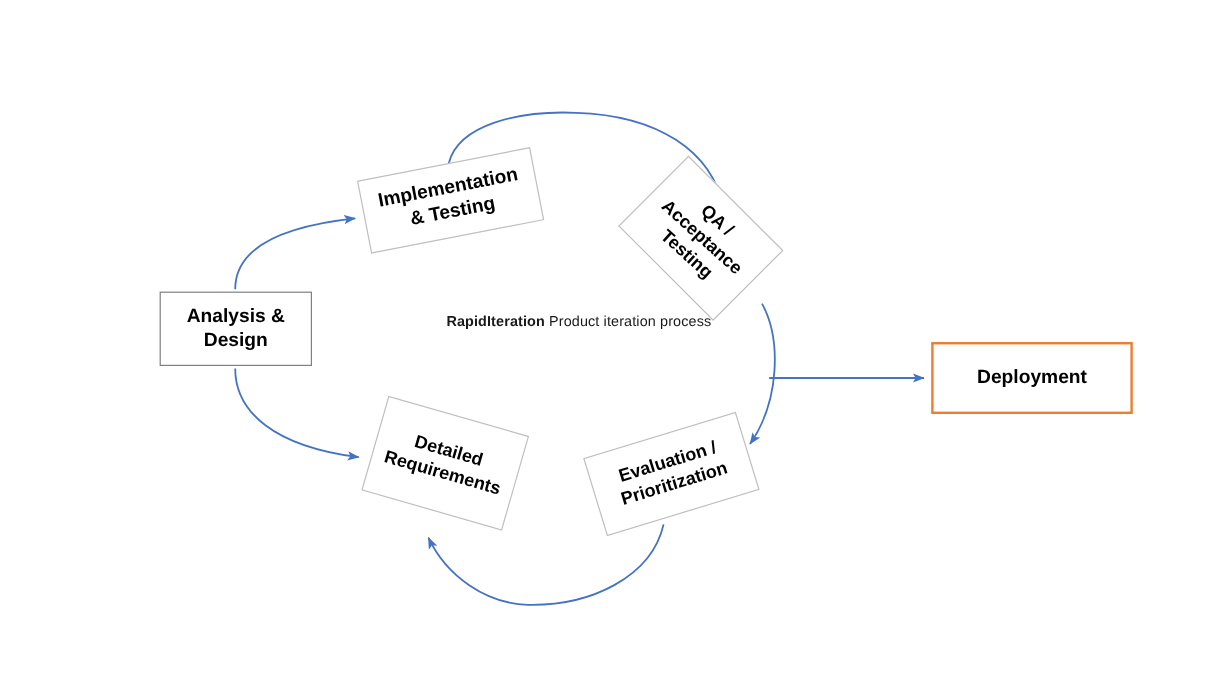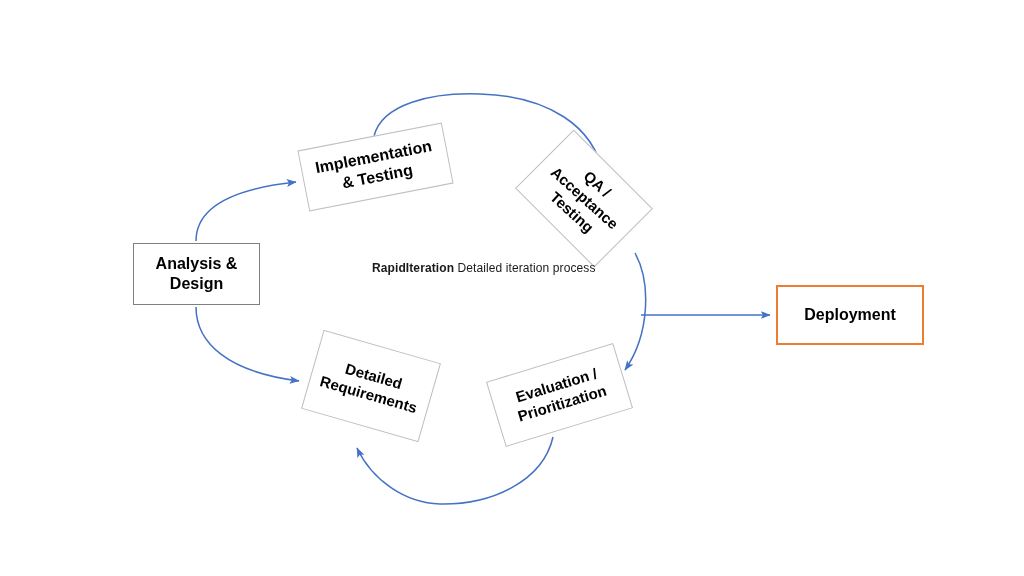--- a/index.html
+++ b/index.html
@@ -80,21 +80,21 @@
   }
   #node-requirements {
     left: 310px;  top: 345px;
     width: 122px; height: 82px;
     border: 1px solid #bfbfbf;
     font-size: 15px;
     transform: rotate(16deg);
   }
   #node-deployment {
     left: 776px;  top: 285px;
-    width: 148px; height: 60px;
+    width: 168px; height: 60px;
     border: 2px solid #ed7d31;
     font-size: 16px;
   }
 
   
   #center-caption {
     position: absolute;
     left: 324px;
     top: 261px;
     font-size: 12px;
@@ -159,16 +159,16 @@
   <div class="node" id="node-requirements">
     <span class="node-label">Detailed
 Requirements</span>
   </div>
 
   <div class="node" id="node-deployment">
     <span class="node-label">Deployment</span>
   </div>
 
   <div id="center-caption">
-    <span class="caption-strong">RapidIteration</span><span class="caption-rest"> Detailed iteration process</span>
+    <span class="caption-strong">RapidIteration</span><span class="caption-rest"> Product iteration process</span>
   </div>
 
 </div>
 
 </body></html>

